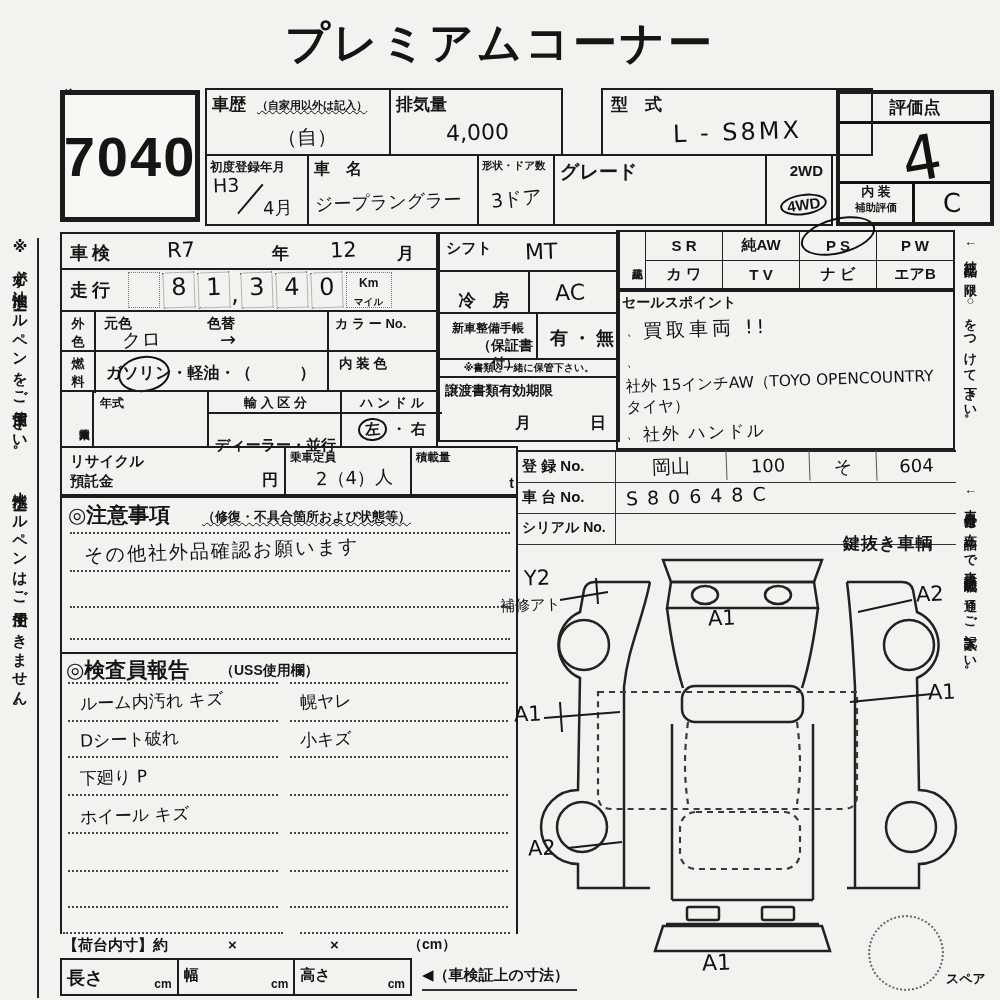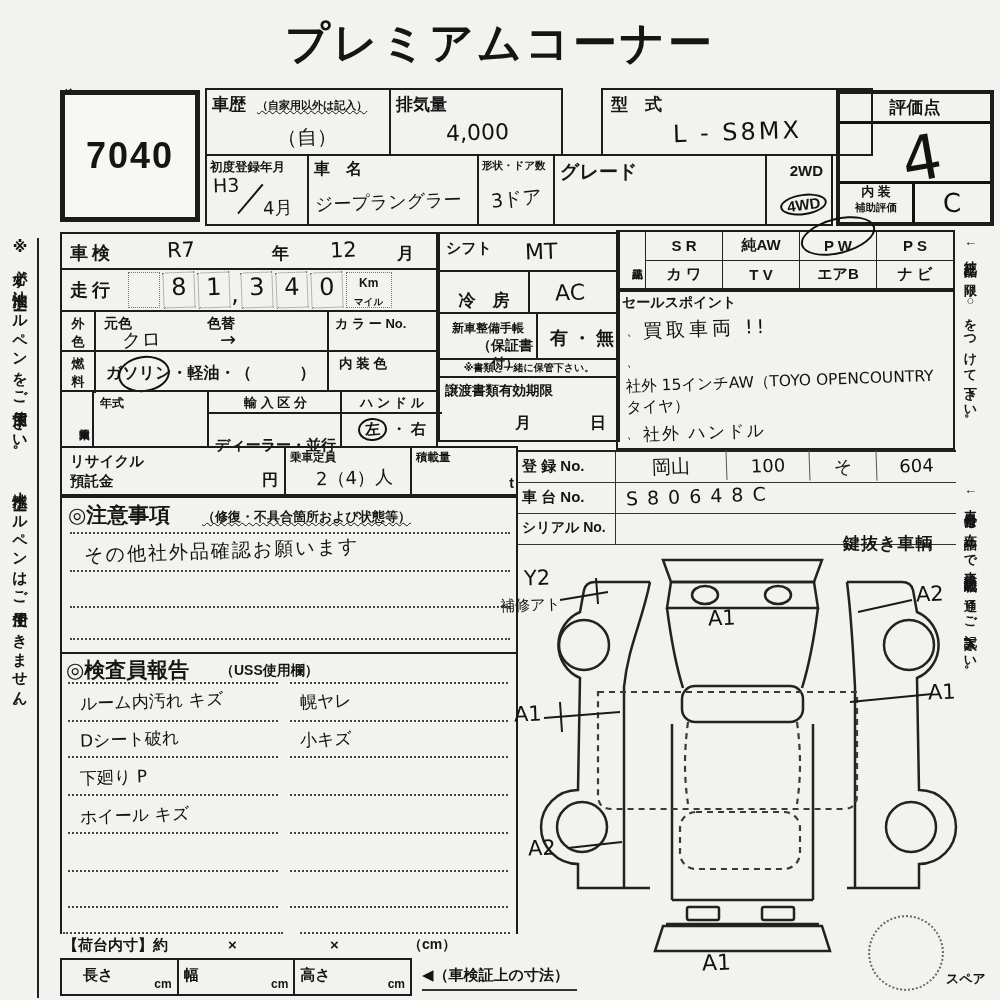--- a/index.html
+++ b/index.html
@@ -29,21 +29,21 @@
   <div class="abs vtext" style="left:10px;top:238px;height:760px;font-size:15px;border-right:2px solid #222;padding-right:8px;">※必ず油性ボールペンをご使用下さい。 水性ボールペンはご使用できません。</div>
 
   <div class="abs" style="left:953px;top:230px;width:45px;height:770px;border-left:0;">
     <span class="vtext" style="position:absolute;left:8px;top:4px;height:240px;font-size:13px;">←純正品に限り○をつけて下さい。</span>
     <span class="vtext" style="position:absolute;left:8px;top:252px;height:500px;font-size:13px;">←車台番号は左詰めで車検証記載の通りご記入下さい。</span>
   </div>
 
   <span class="abs" style="left:62px;top:86px;font-size:11px;font-weight:bold;">ド</span>
 
   <div class="cell" style="left:60px;top:90px;width:140px;height:132px;border-width:5px;background:#f7f7f3;display:flex;align-items:center;justify-content:center;">
-    <span style="font-size:36px;font-weight:bold;letter-spacing:2px;">7040</span>
+    <span style="font-size:56px;font-weight:bold;letter-spacing:2px;">7040</span>
   </div>
 
   <div class="cell" style="left:205px;top:88px;width:186px;height:68px;">
     <span class="lbl" style="position:absolute;left:5px;top:3px;font-size:17px;">車歴</span>
     <span class="lbl" style="position:absolute;left:50px;top:8px;font-size:11px;text-decoration:underline wavy 1px;">（自家用以外は記入）</span>
     <span class="hw" style="position:absolute;left:70px;top:34px;font-size:20px;">（自）</span>
   </div>
   <div class="cell" style="left:389px;top:88px;width:174px;height:68px;">
     <span class="lbl" style="position:absolute;left:5px;top:3px;font-size:17px;">排気量</span>
     <span class="hw" style="position:absolute;left:55px;top:30px;font-size:22px;">4,000</span>
@@ -201,26 +201,26 @@
     <div class="vtext" style="width:28px;font-size:10.5px;letter-spacing:0;text-align:center;border-right:1.5px solid #222;padding-top:2px;box-sizing:border-box;">純正品</div>
     <div class="gcol" style="border-left:none;">
       <div class="gc">S R</div>
       <div class="gc">カ ワ</div>
     </div>
     <div class="gcol">
       <div class="gc">純AW</div>
       <div class="gc">T V</div>
     </div>
     <div class="gcol">
+      <div class="gc">P S</div>
+      <div class="gc">ナ ビ</div>
+    </div>
+    <div class="gcol">
       <div class="gc">P W</div>
       <div class="gc">エアB</div>
-    </div>
-    <div class="gcol">
-      <div class="gc">P S</div>
-      <div class="gc">ナ ビ</div>
     </div>
   </div>
   <div class="oval" style="left:800px;top:218px;width:72px;height:32px;transform:rotate(-14deg);border-radius:50%;"></div>
 
   <div class="cell" style="left:616px;top:290px;width:339px;height:160px;">
     <span class="lbl" style="position:absolute;left:4px;top:2px;font-size:14px;">セールスポイント</span>
     <div style="position:absolute;left:8px;top:24px;width:320px;">
       <div style="margin-bottom:10px;"><span class="hw" style="font-size:13px;">、</span>
         <span class="hw" style="font-size:19px;letter-spacing:4px;">買取車両 !!</span></div>
       <div style="margin-bottom:8px;"><span class="hw" style="font-size:13px;">、</span>
@@ -349,21 +349,21 @@
   <div class="dash" style="left:63px;top:932px;width:220px;"></div>
   <div class="dash" style="left:300px;top:932px;width:210px;"></div>
   <div class="abs" style="left:60px;top:936px;width:460px;height:20px;">
     <span class="lbl" style="position:absolute;left:3px;font-size:15px;">【荷台内寸】約</span>
     <span class="lbl" style="position:absolute;left:168px;font-size:15px;">×</span>
     <span class="lbl" style="position:absolute;left:270px;font-size:15px;">×</span>
     <span class="lbl" style="position:absolute;left:348px;font-size:14px;">（cm）</span>
   </div>
   <div class="abs" style="left:60px;top:958px;width:352px;height:38px;border:2px solid #1c1c1c;box-sizing:border-box;display:flex;">
     <div style="flex:1;position:relative;border-right:2px solid #1c1c1c;">
-      <span class="lbl" style="position:absolute;left:5px;top:6px;font-size:15px;margin-left:16px;">長さ</span>
+      <span class="lbl" style="position:absolute;left:5px;top:6px;font-size:18px;">長さ</span>
       <span class="lbl" style="position:absolute;right:5px;bottom:3px;font-size:12px;">cm</span>
     </div>
     <div style="flex:1;position:relative;border-right:2px solid #1c1c1c;">
       <span class="lbl" style="position:absolute;left:5px;top:6px;font-size:15px;">幅</span>
       <span class="lbl" style="position:absolute;right:5px;bottom:3px;font-size:12px;">cm</span>
     </div>
     <div style="flex:1;position:relative;border-radius:9px;">
       <span class="lbl" style="position:absolute;left:5px;top:6px;font-size:15px;">高さ</span>
       <span class="lbl" style="position:absolute;right:5px;bottom:3px;font-size:12px;">cm</span>
     </div>

